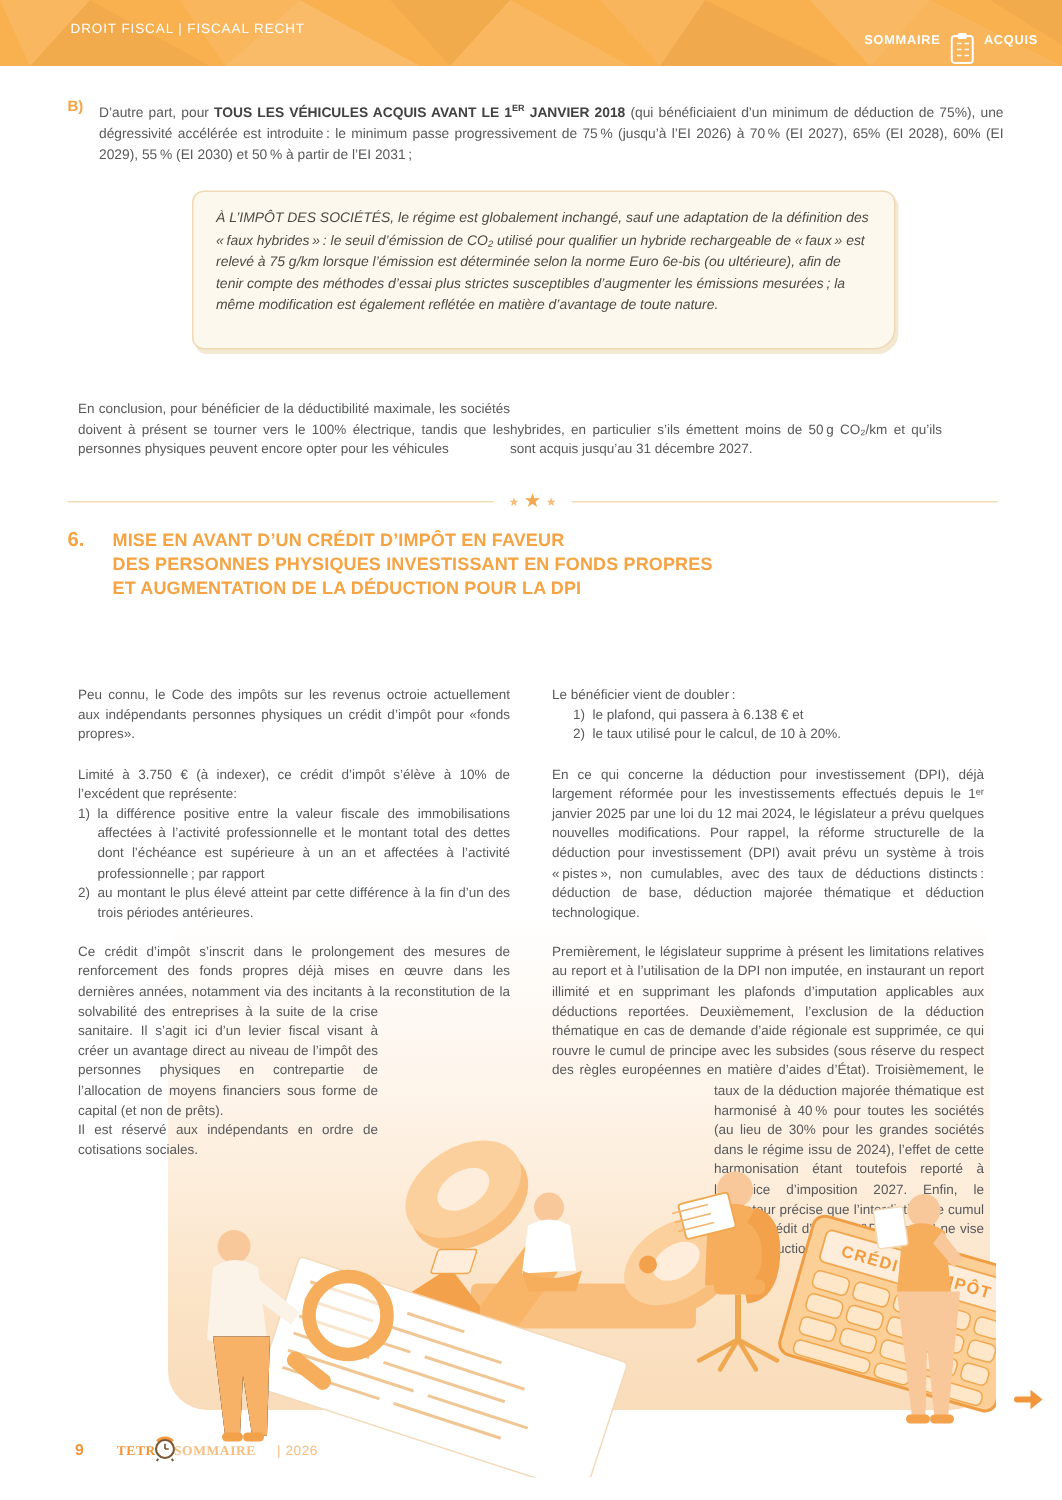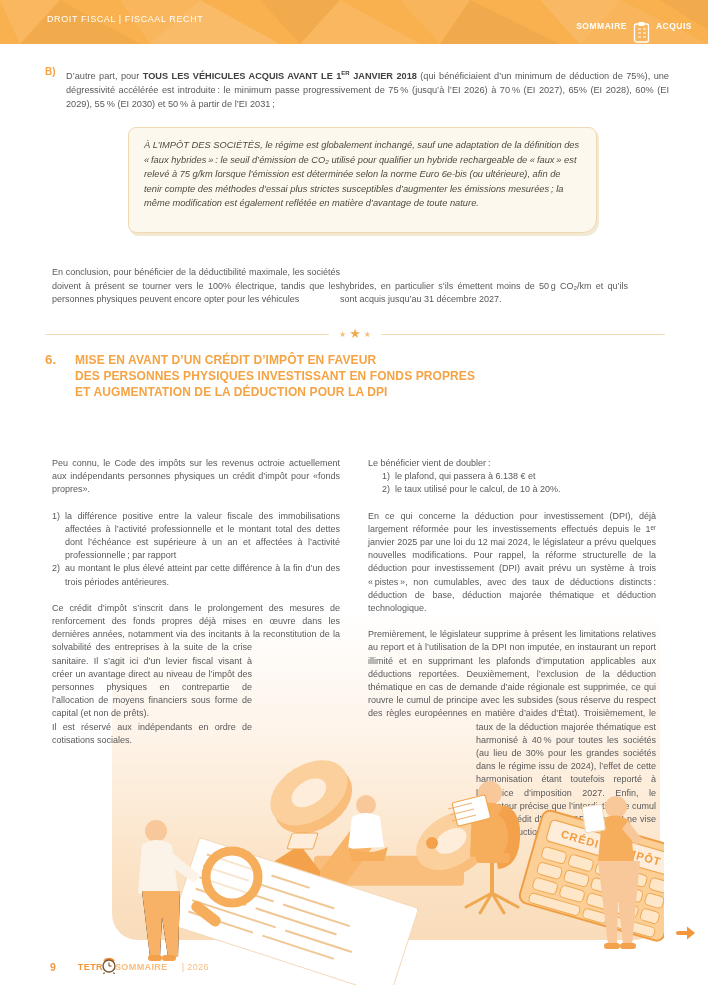--- a/index.html
+++ b/index.html
@@ -61,21 +61,21 @@
 
   
   .illus-panel{position:absolute;left:112px;top:610px;width:548px;height:330px;border-radius:26px;
     background:linear-gradient(180deg,rgba(253,236,218,0) 0%,rgba(253,236,218,.55) 35%,#FBE3C6 78%,#F9DCBA 100%);}
   .illus{position:absolute;left:104px;top:655px;width:560px;height:330px;}
   .illus text{font-family:"Liberation Sans",sans-serif;}
 
   
   .footer{position:absolute;left:50px;top:957px;display:flex;align-items:center;font-size:9px;}
   .footer .pg{color:#F2953B;font-weight:bold;font-size:10.5px;margin-right:22px;}
-  .footer .brand{display:flex;align-items:center;position:relative;}
+  .footer .brand{display:flex;align-items:center;position:relative;font-family:Liberation Serif, serif;}
   .footer .b1{color:#F2953B;font-weight:bold;letter-spacing:.4px;}
   .footer .gear{margin:0 -2px;}
   .footer .b2{color:#F6BE80;font-weight:bold;letter-spacing:.4px;}
   .footer .yr{color:#F6BE80;margin-left:14px;letter-spacing:.4px;}
 
   .next-arrow{position:absolute;left:676px;top:925px;width:20px;height:16px;cursor:pointer;}
 </style>
 </head>
 <body>
 
@@ -146,20 +146,21 @@
       <div>ET AUGMENTATION DE LA DÉDUCTION POUR LA DPI</div>
     </div>
   </div>
 
   <div class="illus-panel"></div>
 
   <div class="cols">
     <div class="col">
       <p>Peu connu, le Code des impôts sur les revenus octroie actuellement aux indépendants personnes physiques un crédit d’impôt pour «fonds propres».</p>
       <p>
+        <span>Limité à 3.750 € (à indexer), ce crédit d’impôt s’élève à 10% de l’excédent que représente:</span>
         <span class="li">
             <span class="m">1)</span>
             <span class="t">la différence positive entre la valeur fiscale des immobilisations affectées à l’activité professionnelle et le montant total des dettes dont l’échéance est supérieure à un an et affectées à l’activité professionnelle ; par rapport</span>
           </span>
         <span class="li">
             <span class="m">2)</span>
             <span class="t">au montant le plus élevé atteint par cette différence à la fin d’un des trois périodes antérieures.</span>
           </span>
       </p>
       <p><span>Ce crédit d’impôt s’inscrit dans le prolongement des mesures de renforcement des fonds propres déjà mises en œuvre dans les dernières années, notamment via des incitants à la reconstitution de la solvabilité des entreprises à la suite de la crise</span> <span class="wrapR"></span><span>sanitaire. Il s’agit ici d’un levier fiscal visant à créer un avantage direct au niveau de l’impôt des personnes physiques en contrepartie de l’allocation de moyens financiers sous forme de capital (et non de prêts).</span><br><span>Il est réservé aux indépendants en ordre de cotisations sociales.</span></p>

